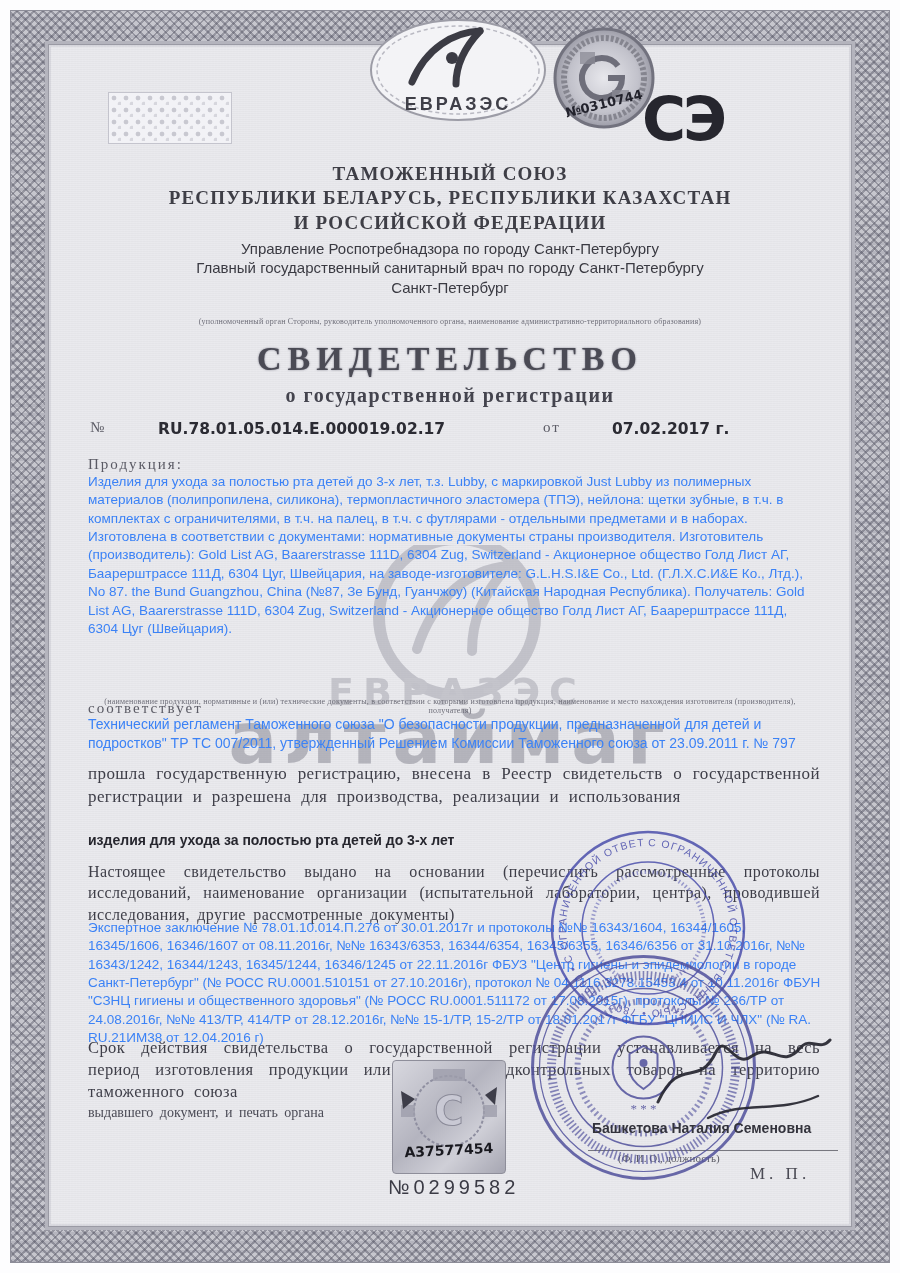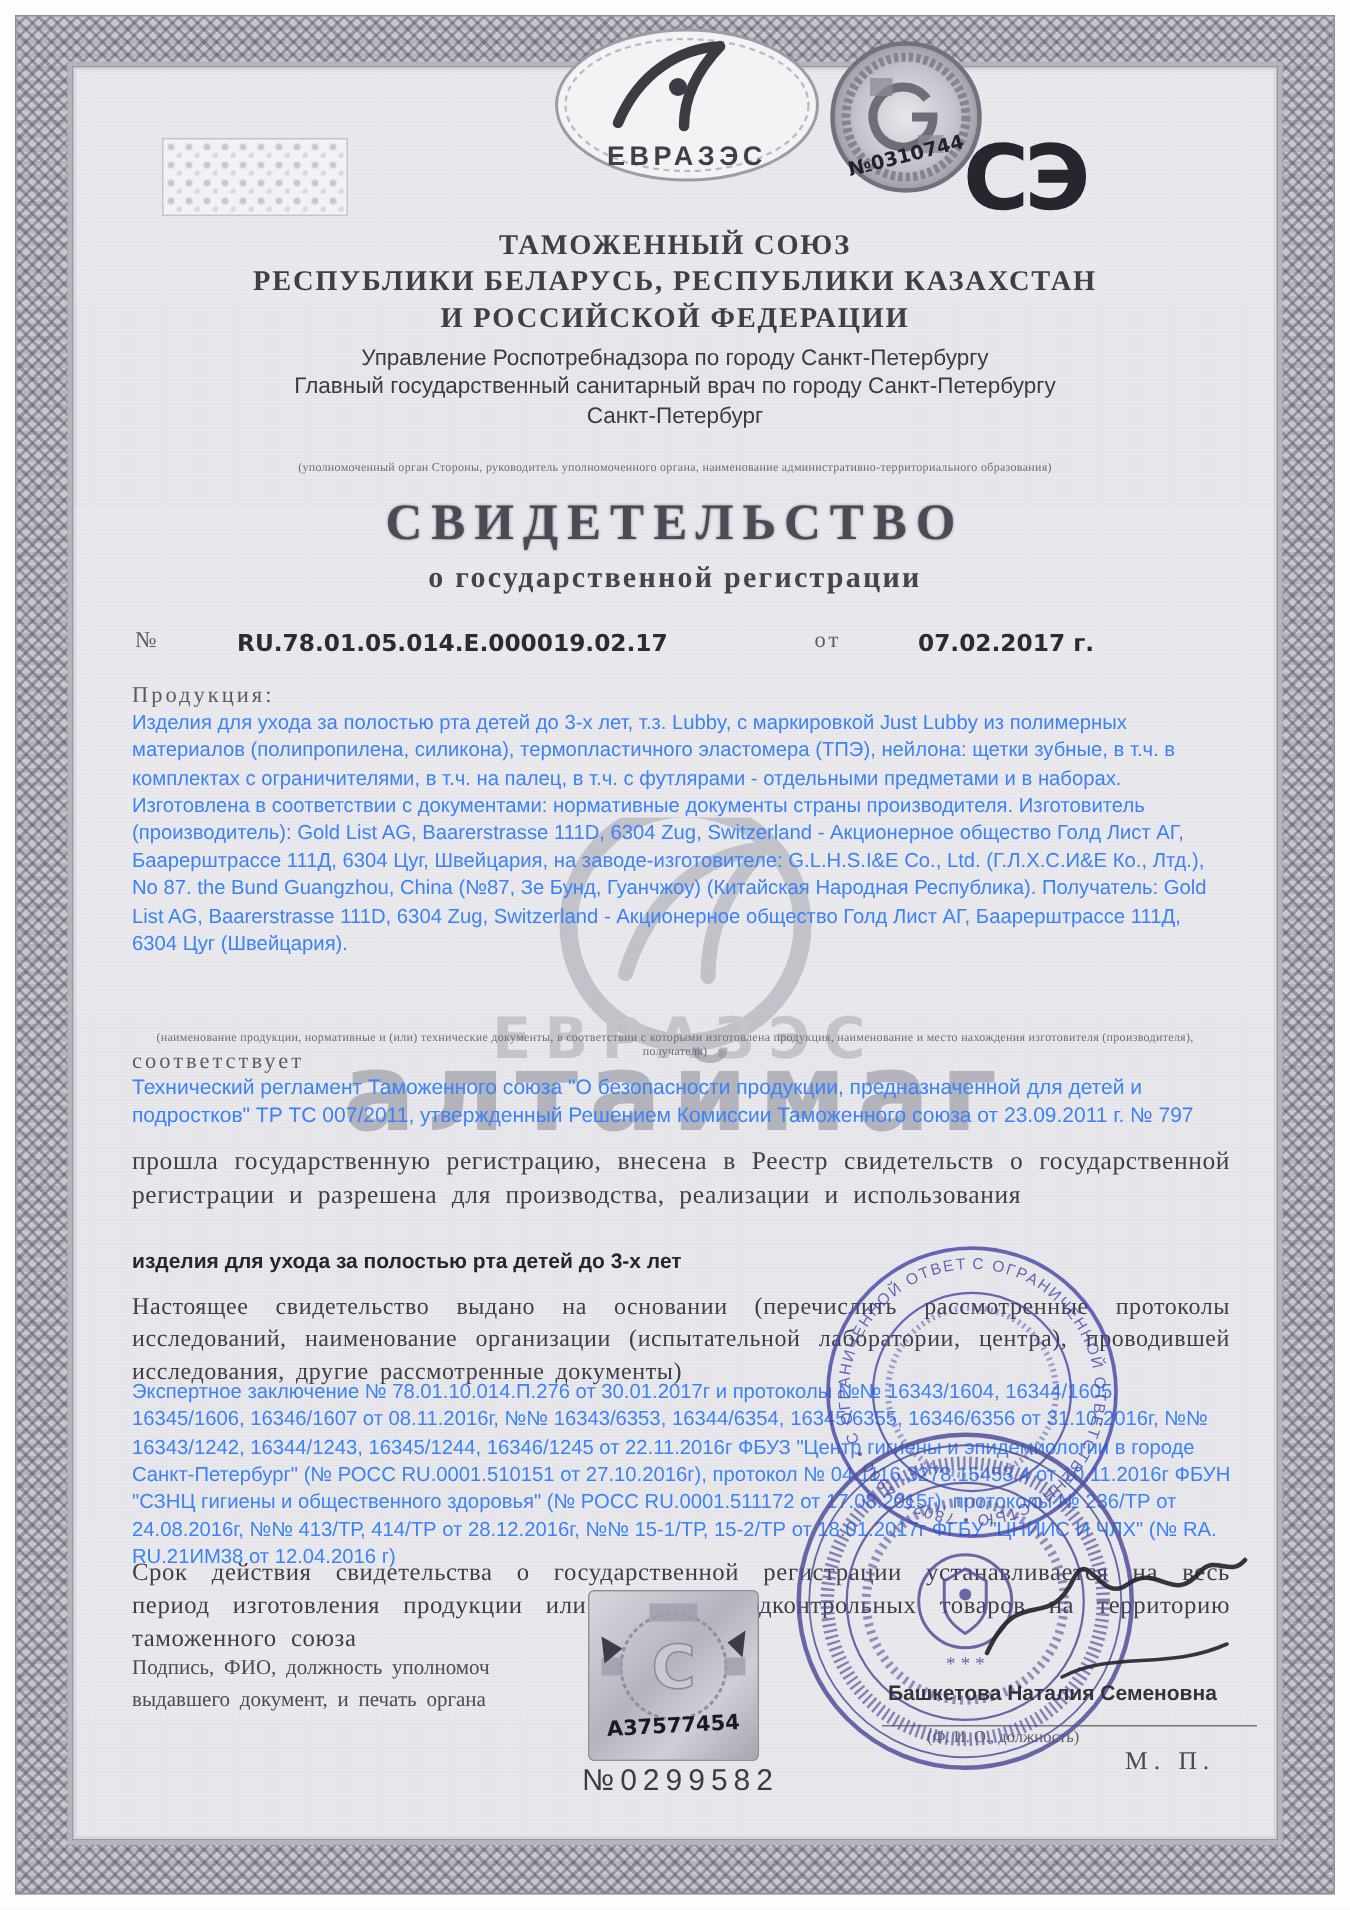--- a/index.html
+++ b/index.html
@@ -16,21 +16,21 @@
   .paper{position:absolute;inset:44px 48px 46px 48px;background:#e9e9ed;
     border:1px solid #9a9aa4;box-shadow:inset 0 0 0 2px #d9d9df, 0 0 0 3px #b4b4bd;}
   .paper::after{content:"";position:absolute;inset:0;pointer-events:none;
     background:
       repeating-linear-gradient(90deg, rgba(255,255,255,.05) 0 1px, rgba(0,0,0,0) 1px 3px),
       repeating-linear-gradient(0deg, rgba(0,0,0,.018) 0 1px, rgba(0,0,0,0) 1px 2px);}
   .abs{position:absolute;}
   .txt{z-index:2;}
   .wm{z-index:1;pointer-events:none;}
   .ink{z-index:3;}
-  .center{text-align:center;}
+  .center{text-align:center;margin-top:10px;}
   
   .union-line{font-weight:bold;font-size:19px;letter-spacing:1.2px;color:#3e3e46;line-height:1.28;}
   .dept-line{font-family:"Liberation Sans",sans-serif;font-size:15px;color:#3a3a42;line-height:1.3;}
   .tiny-caption{font-size:8px;color:#6d6d78;letter-spacing:.2px;}
   .doc-title{font-weight:bold;font-size:34px;letter-spacing:6px;color:#4b4b55;
     text-shadow:0 0 2px rgba(90,90,105,.75);}
   .doc-subtitle{font-weight:bold;font-size:20px;letter-spacing:1.5px;color:#44444e;}
   .gray-label{font-size:15px;letter-spacing:2px;color:#5a5a64;}
   .body-sans{font-family:"Liberation Sans",sans-serif;font-size:13.5px;line-height:1.36;color:#3b82f6;}
   .body-serif{font-size:17px;line-height:1.33;color:#3e3e48;text-align:justify;word-spacing:5px;letter-spacing:.4px;}
@@ -126,21 +126,20 @@
 
   <div class="abs txt body-serif" style="left:88px;top:763px;width:732px">прошла государственную регистрацию, внесена в Реестр свидетельств о государственной регистрации и разрешена для производства, реализации и использования</div>
   <div class="abs txt short-bold" style="left:88px;top:832px">изделия для ухода за полостью рта детей до 3-х лет</div>
 
   <div class="abs txt body-serif" style="left:88px;top:861px;width:732px;font-size:16px;word-spacing:3px">Настоящее свидетельство выдано на основании (перечислить рассмотренные протоколы исследований, наименование организации (испытательной лаборатории, центра), проводившей исследования, другие рассмотренные документы)</div>
   <div class="abs txt body-sans" style="left:88px;top:919px;width:736px">Экспертное заключение № 78.01.10.014.П.276 от 30.01.2017г и протоколы №№ 16343/1604, 16344/1605, 16345/1606, 16346/1607 от 08.11.2016г, №№ 16343/6353, 16344/6354, 16345/6355, 16346/6356 от 31.10.2016г, №№ 16343/1242, 16344/1243, 16345/1244, 16346/1245 от 22.11.2016г ФБУЗ "Центр гигиены и эпидемиологии в городе Санкт-Петербург" (№ РОСС RU.0001.510151 от 27.10.2016г), протокол № 04.1116.3278.15453.4 от 10.11.2016г ФБУН "СЗНЦ гигиены и общественного здоровья" (№ РОСС RU.0001.511172 от 17.08.2015г), протоколы № 236/ТР от 24.08.2016г, №№ 413/ТР, 414/ТР от 28.12.2016г, №№ 15-1/ТР, 15-2/ТР от 18.01.2017г ФГБУ "ЦНИИС И ЧЛХ" (№ RA. RU.21ИМ38 от 12.04.2016 г)</div>
 
   <div class="abs txt body-serif" style="left:88px;top:1037px;width:732px;font-size:16.5px">Срок действия свидетельства о государственной регистрации устанавливается на весь период изготовления продукции или поставок подконтрольных товаров на территорию таможенного союза</div>
 
   <div class="abs txt note-serif" style="left:88px;top:1102px;width:320px">
-    <div>Подпись, ФИО, должность уполномоч</div>
     <div>выдавшего документ, и печать органа</div>
   </div>
 
   <div class="abs ink holo-square" style="left:392px;top:1060px">
     <svg width="112" height="112" viewBox="0 0 112 112">
       <circle cx="56" cy="50" r="35" fill="none" stroke="#8f8fa0" stroke-width="2" stroke-dasharray="3 2"></circle>
       <rect x="40" y="8" width="32" height="12" fill="#9d9dab" opacity=".8"></rect>
       <rect x="8" y="44" width="14" height="12" fill="#9d9dab" opacity=".8"></rect>
       <rect x="90" y="44" width="14" height="12" fill="#9d9dab" opacity=".8"></rect>
       <text x="56" y="64" text-anchor="middle" font-family="DejaVu Sans, sans-serif" font-weight="bold" font-size="40" fill="#c9c9d4" stroke="#8a8a98" stroke-width="1">С</text>

